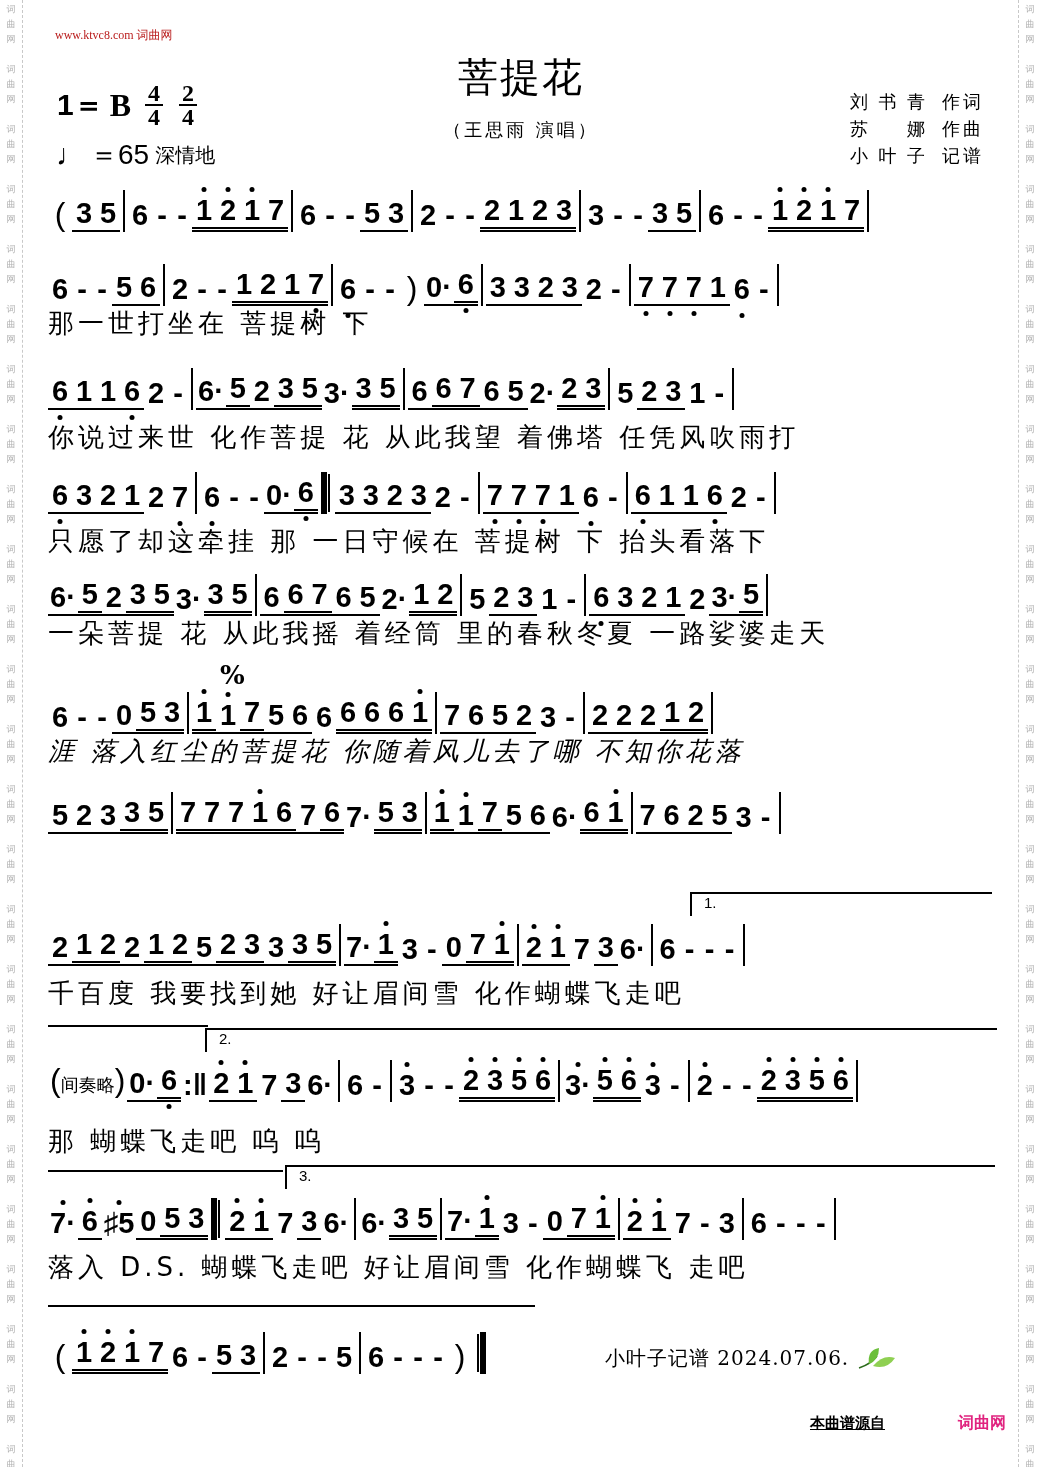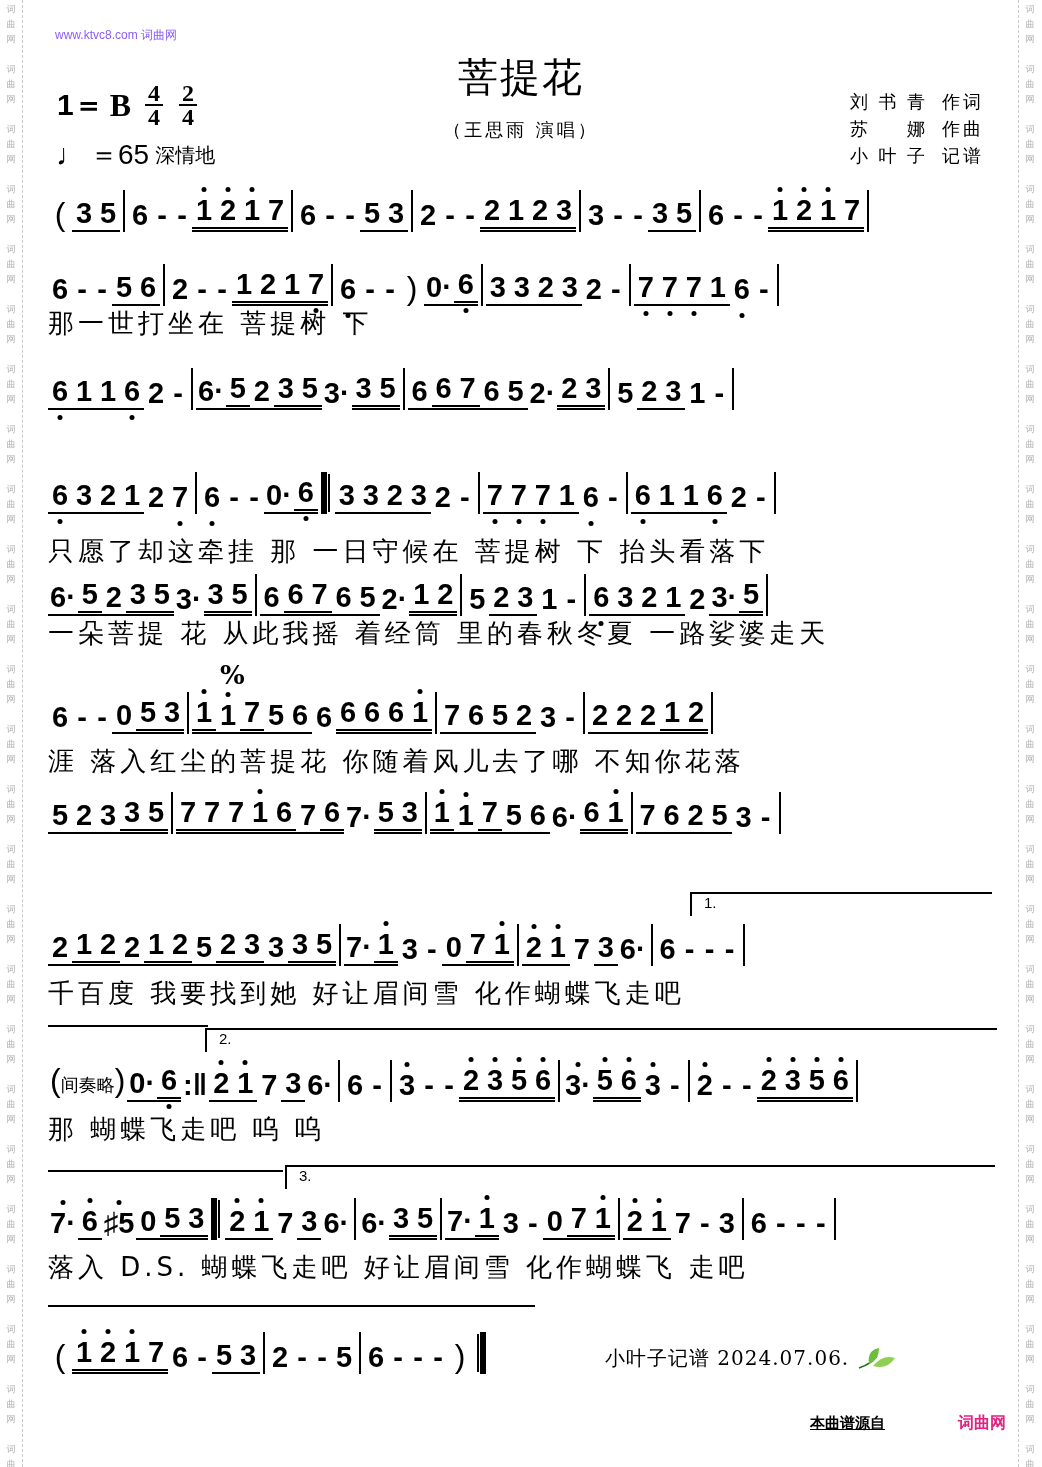--- a/index.html
+++ b/index.html
@@ -3,22 +3,22 @@
 <meta charset="utf-8">
 <style>
   html, body { margin: 0; padding: 0; background: #ffffff; }
   body { width: 1042px; height: 1467px; position: relative; overflow: hidden;
          font-family: "DejaVu Sans", "Liberation Sans", sans-serif; color: #000; }
   .side { position: absolute; top: 0; bottom: 0; width: 22px; border-right: 1px dashed #c8c8c8; }
   .side.right { left: 1018px; border-right: none; border-left: 1px dashed #c8c8c8; }
   .side.left { left: 0; }
   .side .wm { position: absolute; left: 4px; width: 14px; font-size: 9px; color: #b0b0b0;
               line-height: 15px; text-align: center; font-family: "DejaVu Serif", serif; }
-  .site { position: absolute; left: 55px; top: 27px; font-size: 12px; color: #8b5cf6;
-          font-family: Liberation Sans, sans-serif; }
+  .site { position: absolute; left: 55px; top: 27px; font-size: 12px; color: #b91c1c;
+          font-family: Liberation Serif, serif; }
   .key { position: absolute; left: 57px; top: 82px; font-size: 30px; font-weight: bold;
          font-family: "Liberation Sans", sans-serif; display: flex; align-items: center; gap: 4px; }
   .key .B { font-family: "Liberation Serif", serif; font-size: 32px; margin: 0 10px 0 2px; }
   .frac { display: inline-flex; flex-direction: column; align-items: center; line-height: 22px;
           font-family: "Liberation Serif", serif; font-size: 24px; margin-right: 12px; }
   .frac .bar { width: 18px; height: 2px; background: #000; margin: 0; }
   .tempo { position: absolute; left: 56px; top: 136px; font-size: 28px;
            font-family: "Liberation Sans", sans-serif; display: flex; align-items: center; }
   .tempo .note { font-size: 30px; margin-right: 4px; }
   .tempo .expr { font-size: 20px; margin-left: 6px; font-family: "DejaVu Serif", serif; }
@@ -286,20 +286,21 @@
         <span class="tok u2">2</span>
         <span class="tok u2">3</span>
         <span class="bar"></span>
         <span class="tok">5</span>
         <span class="tok u1">2</span>
         <span class="tok u1">3</span>
         <span class="tok">1</span>
         <span class="tok dash">-</span>
         <span class="bar"></span>
       </div>
+      <div class="lyrics" style="margin-top: 10px;">你说过来世 化作菩提 花 从此我望 着佛塔 任凭风吹雨打</div>
     </div>
     <div class="line" style="top: 470px;">
       <div class="staff">
         <span class="tok u1">6<i class="dot-lo"></i></span>
         <span class="tok u1">3</span>
         <span class="tok u1">2</span>
         <span class="tok u1">1</span>
         <span class="tok">2</span>
         <span class="tok">7<i class="dot-lo"></i></span>
         <span class="bar"></span>
@@ -324,21 +325,21 @@
         <span class="tok dash">-</span>
         <span class="bar"></span>
         <span class="tok u1">6<i class="dot-lo"></i></span>
         <span class="tok u1">1</span>
         <span class="tok u1">1</span>
         <span class="tok u1">6<i class="dot-lo"></i></span>
         <span class="tok">2</span>
         <span class="tok dash">-</span>
         <span class="bar"></span>
       </div>
-      <div class="lyrics" style="margin-top: 20px;">只愿了却这牵挂 那 一日守候在 菩提树 下 抬头看落下</div>
+      <div class="lyrics" style="margin-top: 10px;">只愿了却这牵挂 那 一日守候在 菩提树 下 抬头看落下</div>
     </div>
     <div class="line" style="top: 572px;">
       <div class="staff">
         <span class="tok u1">6·</span>
         <span class="tok u2">5</span>
         <span class="tok u1">2</span>
         <span class="tok u2">3</span>
         <span class="tok u2">5</span>
         <span class="tok">3·</span>
         <span class="tok u2">3</span>
@@ -397,21 +398,21 @@
         <span class="tok">3</span>
         <span class="tok dash">-</span>
         <span class="bar"></span>
         <span class="tok u1">2</span>
         <span class="tok u1">2</span>
         <span class="tok u1">2</span>
         <span class="tok u2">1</span>
         <span class="tok u2">2</span>
         <span class="bar"></span>
       </div>
-      <div class="lyrics" style="margin-top: 10px;">涯 落入红尘的菩提花 你随着风儿去了哪 不知你花落</div>
+      <div class="lyrics" style=" font-style: italic;">涯 落入红尘的菩提花 你随着风儿去了哪 不知你花落</div>
     </div>
     <div class="line" style="top: 790px;">
       <div class="staff">
         <span class="tok u1">5</span>
         <span class="tok u1">2</span>
         <span class="tok u1">3</span>
         <span class="tok u2">3</span>
         <span class="tok u2">5</span>
         <span class="bar"></span>
         <span class="tok u2">7</span>
@@ -511,21 +512,21 @@
         <span class="bar"></span>
         <span class="tok">2<i class="dot-hi"></i></span>
         <span class="tok dash">-</span>
         <span class="tok dash">-</span>
         <span class="tok u2">2<i class="dot-hi"></i></span>
         <span class="tok u2">3<i class="dot-hi"></i></span>
         <span class="tok u2">5<i class="dot-hi"></i></span>
         <span class="tok u2">6<i class="dot-hi"></i></span>
         <span class="bar"></span>
       </div>
-      <div class="lyrics" style="margin-top: 10px; text-align: center;">那 蝴蝶飞走吧 呜 呜</div>
+      <div class="lyrics" style="margin-top: 22px; text-align: center;">那 蝴蝶飞走吧 呜 呜</div>
     </div>
     <div class="line" style="top: 1196px;">
       <div class="staff">
         <span class="tok">7·<i class="dot-hi"></i></span>
         <span class="tok u1">6<i class="dot-hi"></i></span>
         <span class="tok">♯5<i class="dot-hi"></i></span>
         <span class="tok u1">0</span>
         <span class="tok u2">5</span>
         <span class="tok u2">3</span>
         <span class="bar rep"></span>

